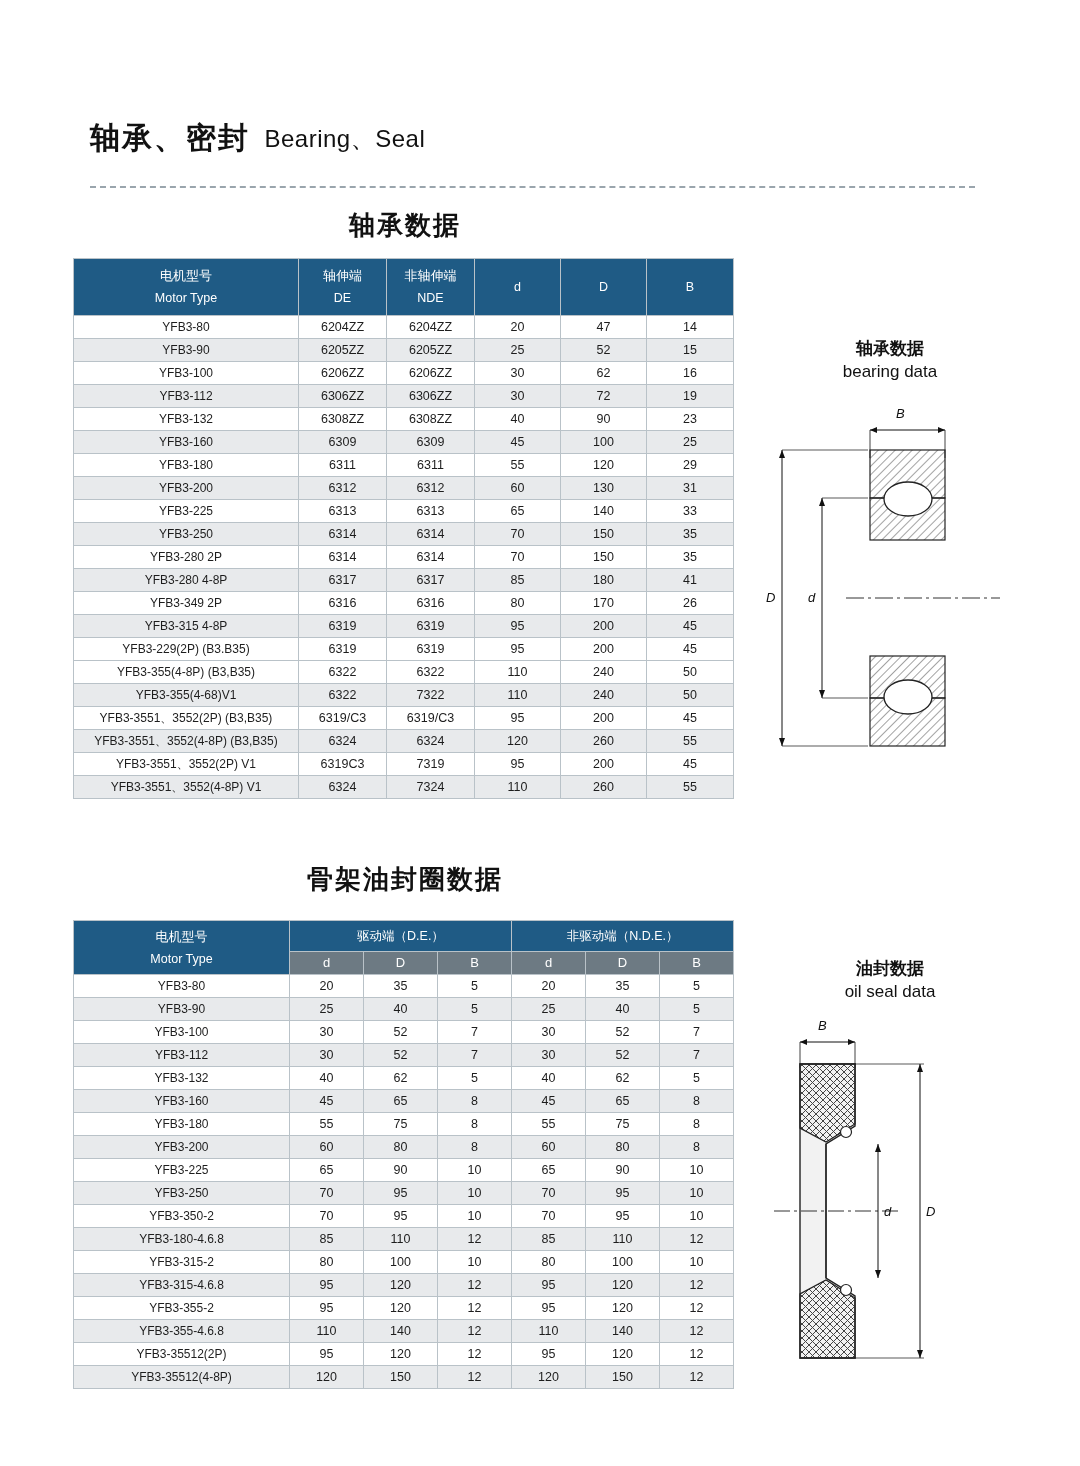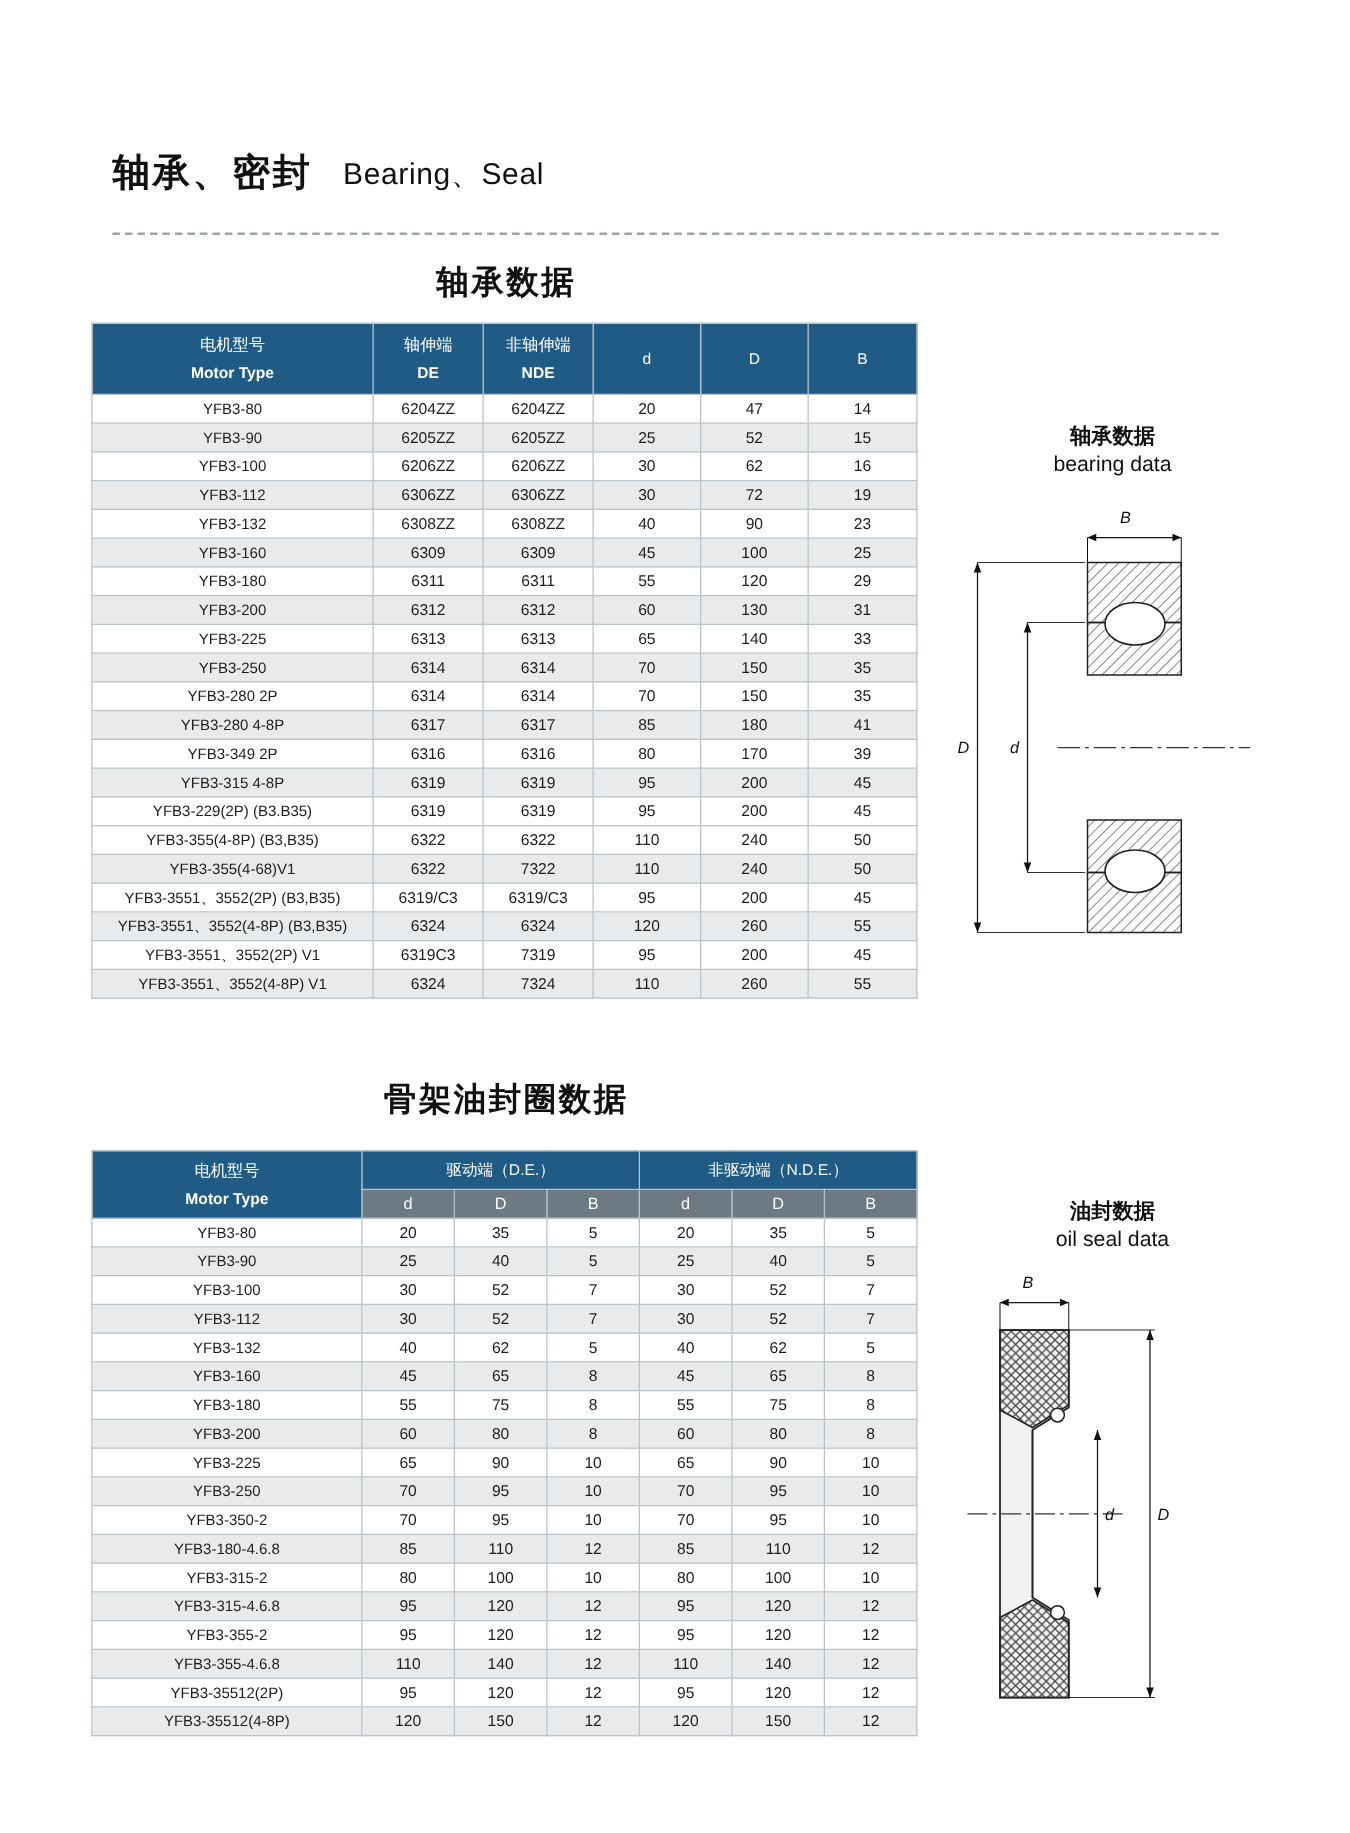--- a/index.html
+++ b/index.html
@@ -34,21 +34,21 @@
     letter-spacing: 2px;
     color: #111;
     display: inline-block;
     vertical-align: middle;
   }
   .doc-header .title-en {
     font-size: 24px;
     color: #111;
     display: inline-block;
     vertical-align: middle;
-    margin-left: 20px;
+    margin-left: 10px;
     letter-spacing: 0.5px;
   }
   .header-rule {
     position: absolute;
     left: 90px;
     top: 186px;
     width: 885px;
     border-top: 2px dashed #9aa5ad;
   }
   
@@ -80,21 +80,21 @@
     height: 22px;
     line-height: 22px;
   }
   .hdr-blue {
     background: #1f5b85;
     color: #ffffff !important;
     font-size: 12.5px;
     line-height: 16px;
   }
   .hdr-blue .cn { display:block; font-size: 13px; }
-  .hdr-blue .en { display:block; font-size: 12.5px; font-weight: bold; }
+  .hdr-blue .en { display:block; font-size: 12.5px; }
   .hdr-gray {
     background: #6d7a83;
     color: #ffffff !important;
     font-size: 13px;
   }
   tr.alt td { background: #e8eaec; }
   tr.norm td { background: #ffffff; }
   td.model {
     text-align: left;
     padding-left: 6px;
@@ -294,21 +294,21 @@
             <td>85</td>
             <td>180</td>
             <td>41</td>
           </tr>
           <tr class="norm">
             <td class="model">YFB3-349 2P</td>
             <td>6316</td>
             <td>6316</td>
             <td>80</td>
             <td>170</td>
-            <td>39</td>
+            <td>26</td>
           </tr>
           <tr class="alt">
             <td class="model">YFB3-315 4-8P</td>
             <td>6319</td>
             <td>6319</td>
             <td>95</td>
             <td>200</td>
             <td>45</td>
           </tr>
           <tr class="norm">

